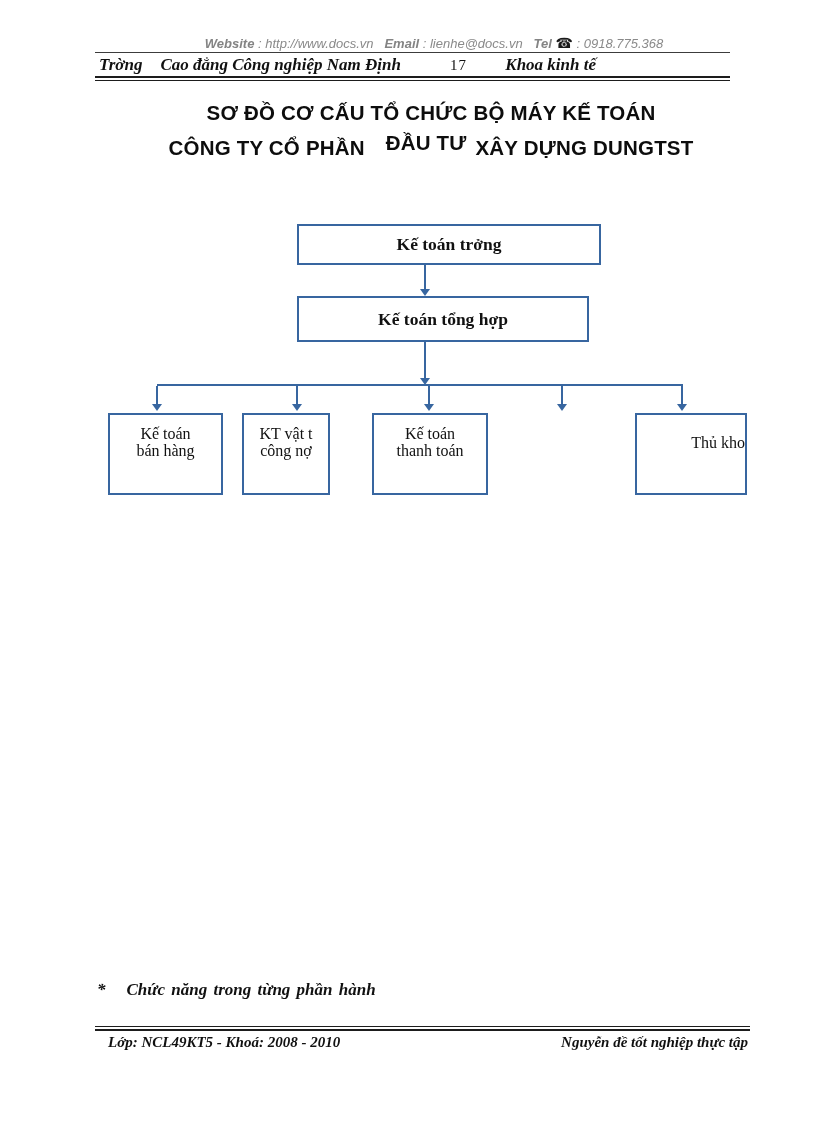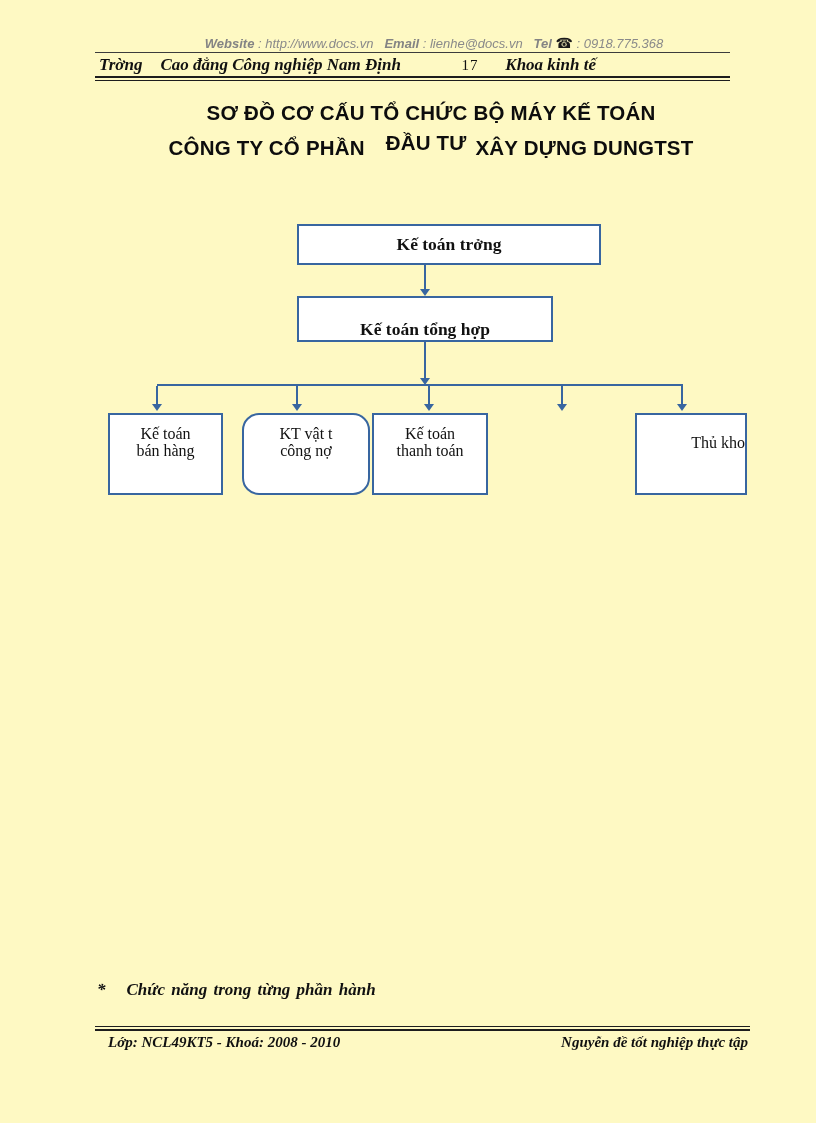--- a/index.html
+++ b/index.html
@@ -1,21 +1,21 @@
 <!DOCTYPE html>
 <html><head>
 <meta charset="utf-8">
 <style>
   * { margin: 0; padding: 0; box-sizing: border-box; }
   html, body { background: #e8e8e8; }
   .page {
     position: relative;
     width: 816px; height: 1123px;
     margin: 0 auto;
-    background: #fef9c3;
+    background: #ffffff;
     overflow: hidden;
     font-family: "Liberation Serif", serif;
     color: #111;
   }
 
   
   .topbar {
     position: absolute; top: 35px; left: 0; width: 816px;
     text-align: center; transform: translateX(26px);
     font-family: "Liberation Sans", sans-serif;
@@ -32,21 +32,21 @@
 
   
   .hdr-row { position: absolute; top: 55px; left: 2px; width: 680px; height: 22px; }
   .hdr-left {
     position: absolute; left: 97px; top: 0;
     font-weight: bold; font-style: italic; font-size: 17px; white-space: nowrap;
   }
   .hdr-left .part2 { margin-left: 18px; }
   .hdr-page {
     position: absolute; left: 448px; top: 2px; width: 40px;
-    text-align: center; font-size: 15px; letter-spacing: 1px;
+    font-size: 15px; letter-spacing: 1px;
   }
   .hdr-right {
     position: absolute; right: 86px; top: 0;
     font-weight: bold; font-style: italic; font-size: 17px; white-space: nowrap;
   }
   .rule-b {
     position: absolute; top: 76px; left: 95px; width: 635px; height: 5px;
     border-top: 2px solid #1d1d1d; border-bottom: 1px solid #1d1d1d;
   }
 
@@ -68,23 +68,23 @@
     background: #fff;
     border: 2px solid #3866a0;
     display: flex; align-items: center; justify-content: center;
     text-align: center;
   }
   .obox-main { font-weight: bold; font-size: 17.5px; }
   .obox-child { font-size: 16px; line-height: 17px; padding-bottom: 24px; }
   .obox .lbl { white-space: pre-line; }
 
   .b-root { left: 297px; top: 224px; width: 304px; height: 41px; }
-  .b-l2   { left: 297px; top: 296px; width: 256px; height: 46px; align-items: flex-end; }
+  .b-l2   { left: 297px; top: 296px; width: 292px; height: 46px; }
   .b-c1 { left: 108px; top: 413px; width: 115px; height: 82px; }
-  .b-c2 { left: 242px; top: 413px; width: 128px; height: 82px; border-radius: 17px; }
+  .b-c2 { left: 242px; top: 413px; width: 88px; height: 82px; }
   .b-c3 { left: 372px; top: 413px; width: 116px; height: 82px; }
   .b-c4 { left: 503px; top: 413px; width: 119px; height: 82px; }
   .b-c5 { left: 635px; top: 413px; width: 112px; height: 82px; justify-content: flex-end; }
 
   .stem { position: absolute; width: 2px; background: #3866a0; }
   .head {
     position: absolute; width: 0; height: 0;
     border-left: 5px solid transparent; border-right: 5px solid transparent;
     border-top: 7px solid #3866a0;
   }

